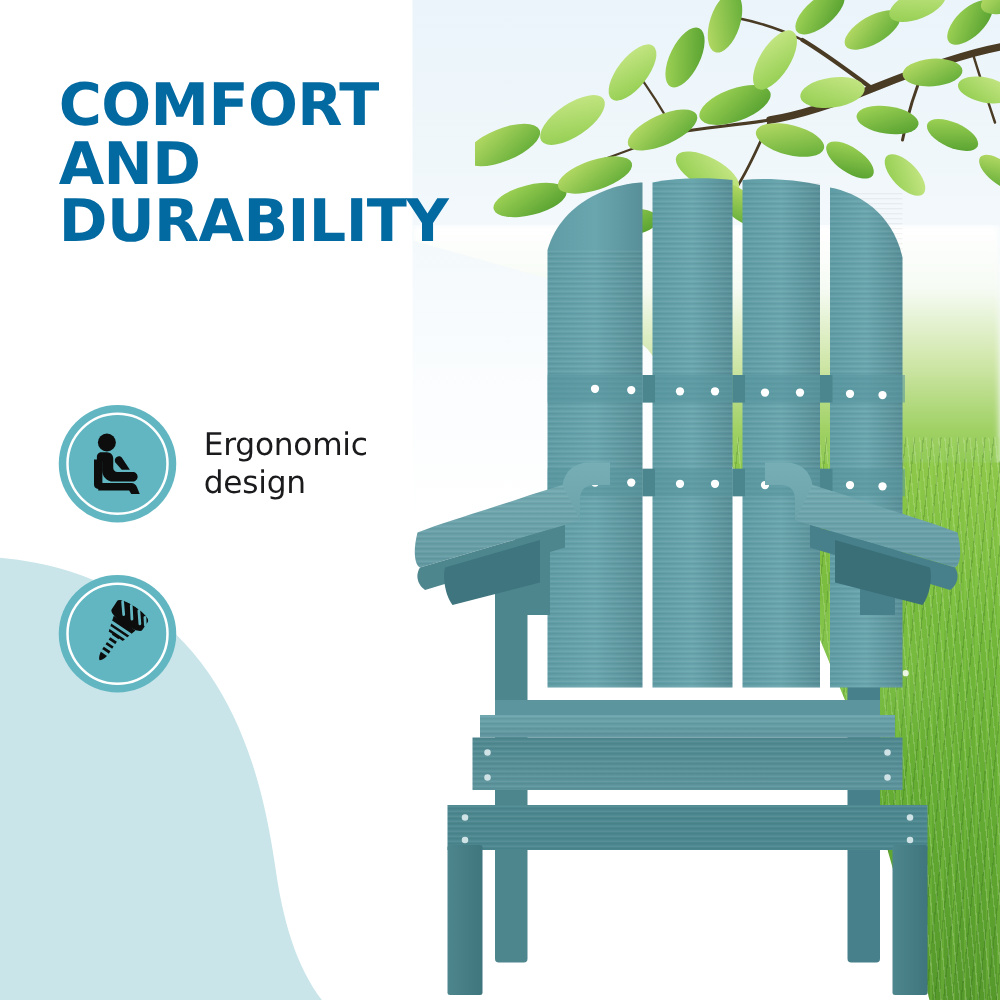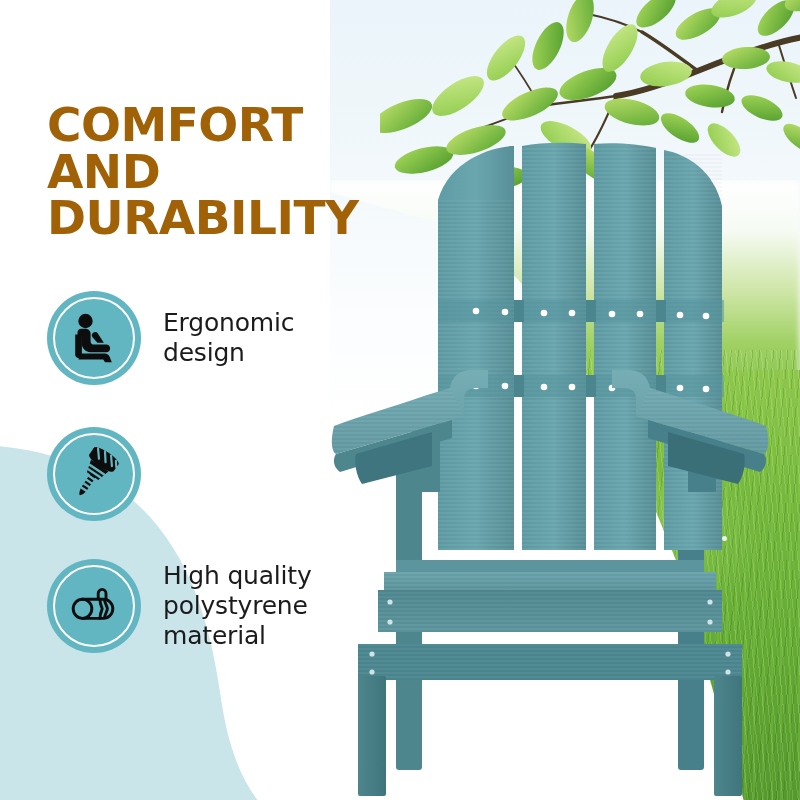--- a/index.html
+++ b/index.html
@@ -55,28 +55,27 @@
   
   .blob{position:absolute;left:-210px;top:440px;width:760px;height:520px;}
 
   
   .headline{
     position:absolute;left:47px;top:62px;width:360px;
     font-family:"DejaVu Sans","Liberation Sans",sans-serif;
     font-weight:bold;
     font-size:47px;line-height:.99;
     letter-spacing:-.5px;
-    color:#a16207;
+    color:#0369a1;
     text-transform:uppercase;
     white-space:pre-line;
-    margin-top:40px;
-  }
-
-  
-  .features{position:absolute;left:47px;top:283px;width:310px;}
+  }
+
+  
+  .features{position:absolute;left:47px;top:316px;width:310px;}
   .feature{position:relative;display:flex;align-items:center;height:110px;margin-bottom:26px;}
   .feature:last-child{margin-bottom:0;}
   .badge{
     position:relative;flex:0 0 auto;width:94px;height:94px;border-radius:50%;
     background:#61b6c1;display:flex;align-items:center;justify-content:center;
   }
   .badge::after{
     content:"";position:absolute;left:6px;top:6px;right:6px;bottom:6px;
     border-radius:50%;border:2px solid #ffffff;
   }
@@ -356,33 +355,15 @@
               <path d="M17.0 4.4 L23.6 12.6"></path>
               <path d="M24.4 3.0 L31.0 11.8"></path>
               <path d="M31.8 3.1 L38.4 11.4"></path>
               <path d="M38.8 4.8 L42.6 9.8"></path>
             </g>
           </g>
         </svg>
       </div>
     </div>
 
-    <div class="feature f3">
-      <div class="badge">
-        <svg width="58" height="58" viewBox="0 0 58 58" fill="none">
-          <g stroke="#0d0d0d" stroke-width="2.9" fill="none" stroke-linecap="round" stroke-linejoin="round">
-            <path d="M17.5 22.2 L38.5 22.2 C43.6 22.2 47.8 26.5 47.8 31.8
-                     C47.8 37.1 43.6 41.4 38.5 41.4 L17.5 41.4"></path>
-            <ellipse cx="17.5" cy="31.8" rx="9.3" ry="9.6"></ellipse>
-            <path d="M33.2 22.0 L33.2 16.6 C33.2 14.3 34.9 12.4 37.1 12.4
-                     C39.3 12.4 41.0 14.3 41.0 16.6 L41.0 22.4"></path>
-            <path d="M35.0 22.2 C35.0 28.0 37.2 30.6 37.2 31.8 C37.2 33.0 35.0 35.6 35.0 41.4"></path>
-            <path d="M39.6 23.6 C40.6 27.4 42.4 30.2 42.4 31.8 C42.4 33.4 40.6 36.2 39.6 40.0"></path>
-          </g>
-        </svg>
-      </div>
-      <div class="feat-label">High quality
-polystyrene
-material</div>
-    </div>
 
   </div>
 </div>
 
 </body></html>

